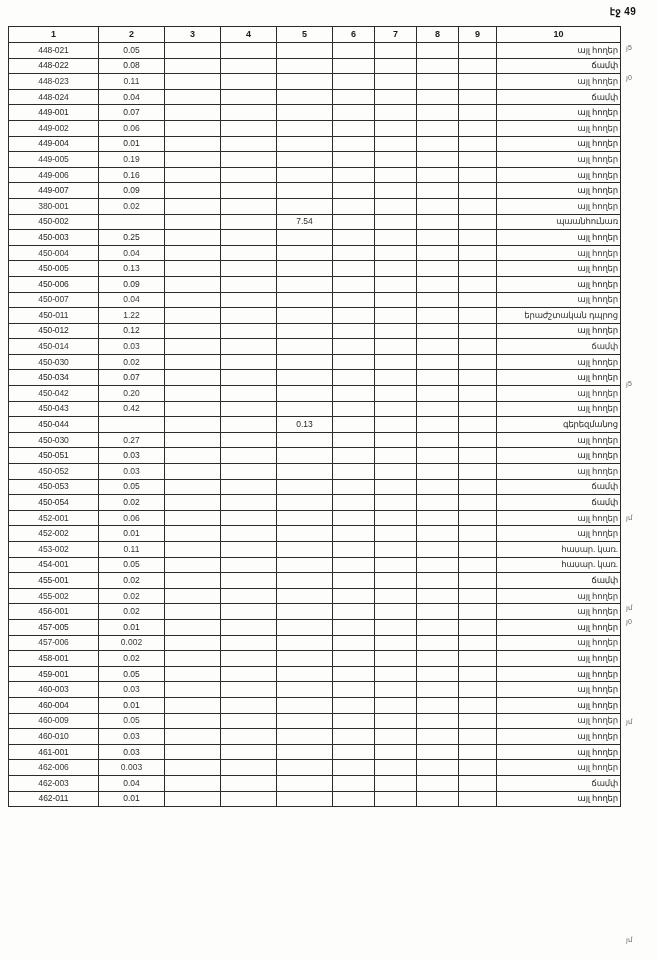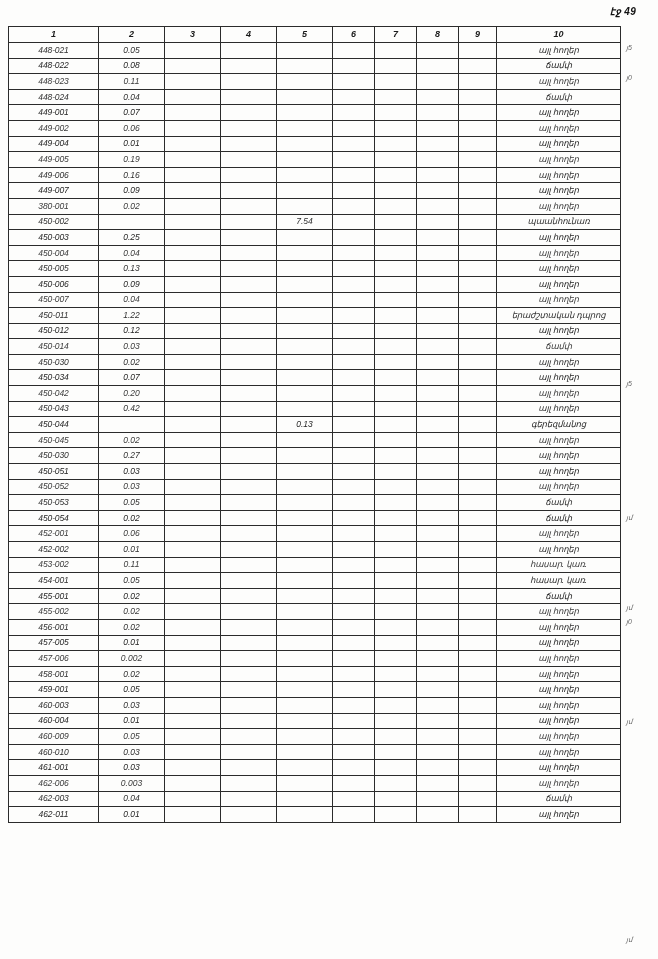--- a/index.html
+++ b/index.html
@@ -14,21 +14,20 @@
     color: #1a1a1a;
     position: relative;
     overflow: hidden;
   }
   .page {
     position: absolute;
     left: 0; top: 0;
     width: 658px;
     height: 959px;
     background: #fdfdfc;
-    font-style: italic;
   }
   .page-header {
     position: absolute;
     right: 22px;
     top: 6px;
     font-size: 10px;
     font-weight: bold;
     letter-spacing: 0.3px;
     color: #111;
   }
@@ -72,21 +71,21 @@
 
   td.code {
     text-align: center;
     padding-left: 3px;
     letter-spacing: -0.1px;
   }
   td.num {
     text-align: center;
   }
   td.note {
-    text-align: center;
+    text-align: right;
     padding-left: 3px;
     letter-spacing: -0.2px;
   }
   
   tr.f1 td { color: #303030; }
   tr.f2 td { color: #1f1f1f; }
   tr.f3 td { color: #3a3a3a; }
 
   .margin-marks {
     position: absolute;
@@ -431,32 +430,20 @@
             <td class="num"></td>
             <td class="num"></td>
             <td class="num"></td>
             <td class="num">0.13</td>
             <td class="num"></td>
             <td class="num"></td>
             <td class="num"></td>
             <td class="num"></td>
             <td class="note">գերեզմանոց</td>
           </tr>
-          <tr class="f3">
-            <td class="code">450-045</td>
-            <td class="num">0.02</td>
-            <td class="num"></td>
-            <td class="num"></td>
-            <td class="num"></td>
-            <td class="num"></td>
-            <td class="num"></td>
-            <td class="num"></td>
-            <td class="num"></td>
-            <td class="note">այլ հողեր</td>
-          </tr>
           <tr class="f1">
             <td class="code">450-030</td>
             <td class="num">0.27</td>
             <td class="num"></td>
             <td class="num"></td>
             <td class="num"></td>
             <td class="num"></td>
             <td class="num"></td>
             <td class="num"></td>
             <td class="num"></td>

